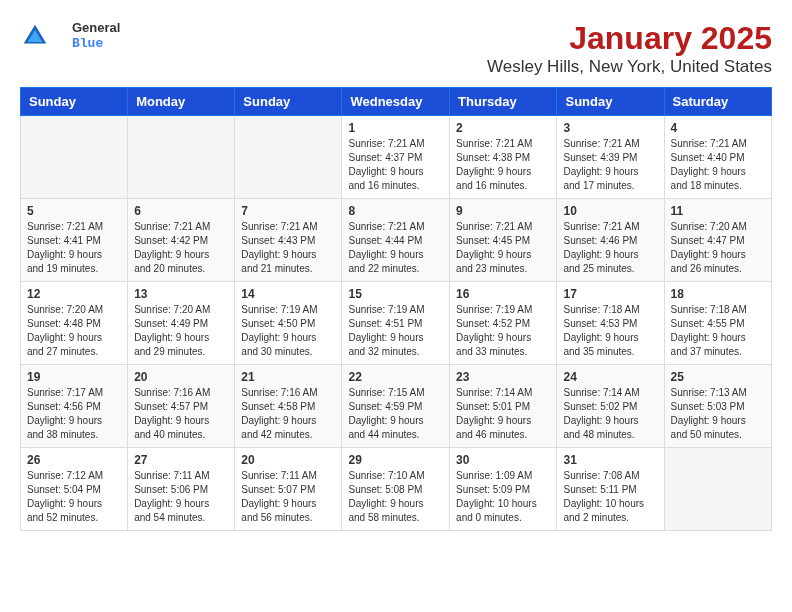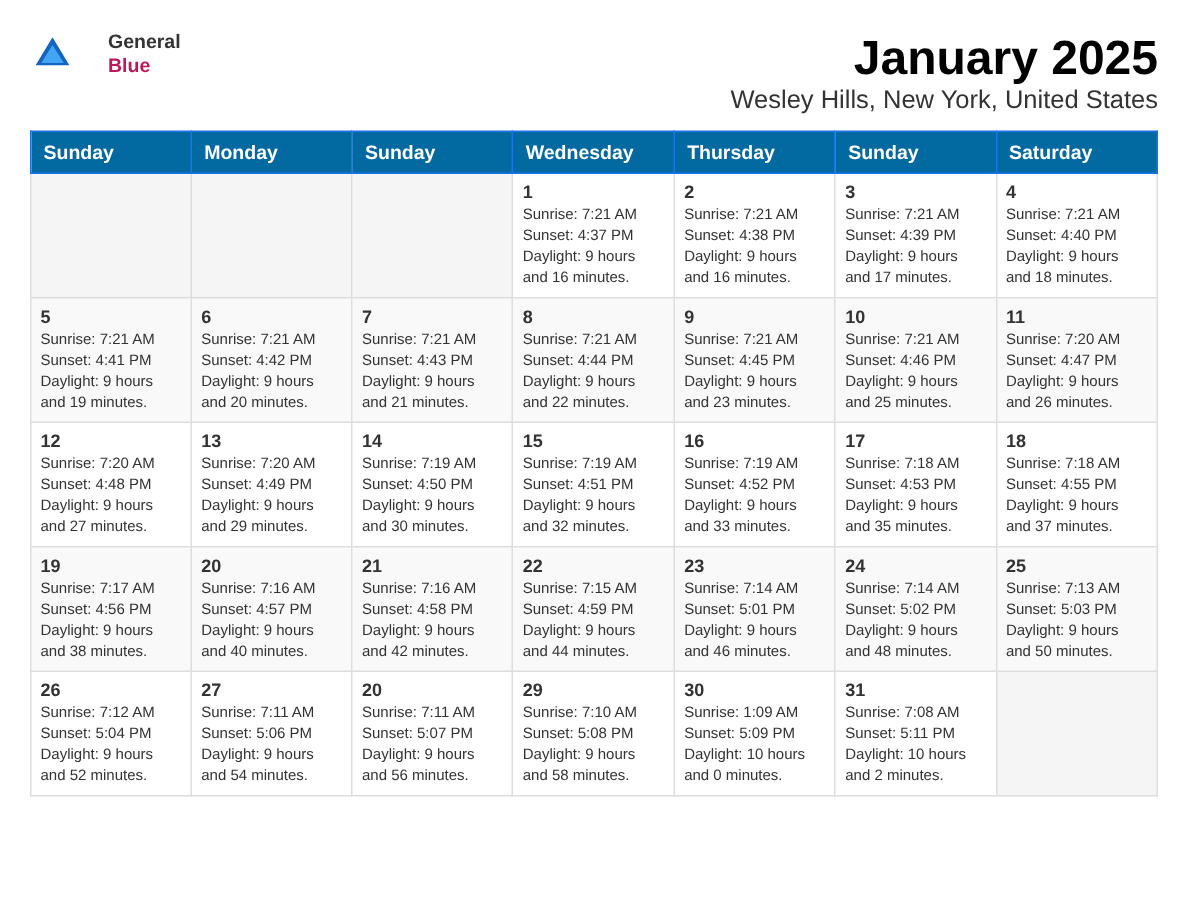--- a/index.html
+++ b/index.html
@@ -22,44 +22,44 @@
       gap: 22px;
     }
     .logo-text {
       display: flex;
       flex-direction: column;
       font-size: 13px;
       font-weight: bold;
       line-height: 1.2;
     }
     .logo-text .general { color: #333; }
-    .logo-text .blue { color: #be185d; }
+    .logo-text .blue { color: #3b82f6; font-family: Liberation Mono, monospace; }
     .logo-icon {
       width: 30px;
       height: 30px;
     }
     .title-area {
       text-align: right;
     }
     .month-title {
       font-size: 32px;
       font-weight: bold;
-      color: #000000;
+      color: #b91c1c;
     }
     .location {
       font-size: 17px;
       color: #333;
     }
     .calendar {
       width: 100%;
       border-collapse: collapse;
       border: 1px solid #ccc;
     }
     .calendar th {
-      background-color: #0369a1;
+      background-color: #1d4ed8;
       color: #fff;
       text-align: left;
       padding: 6px 8px;
       font-size: 13px;
       border: 1px solid #1a73e8;
     }
     .calendar td {
       vertical-align: top;
       padding: 5px 6px;
       border: 1px solid #ddd;

